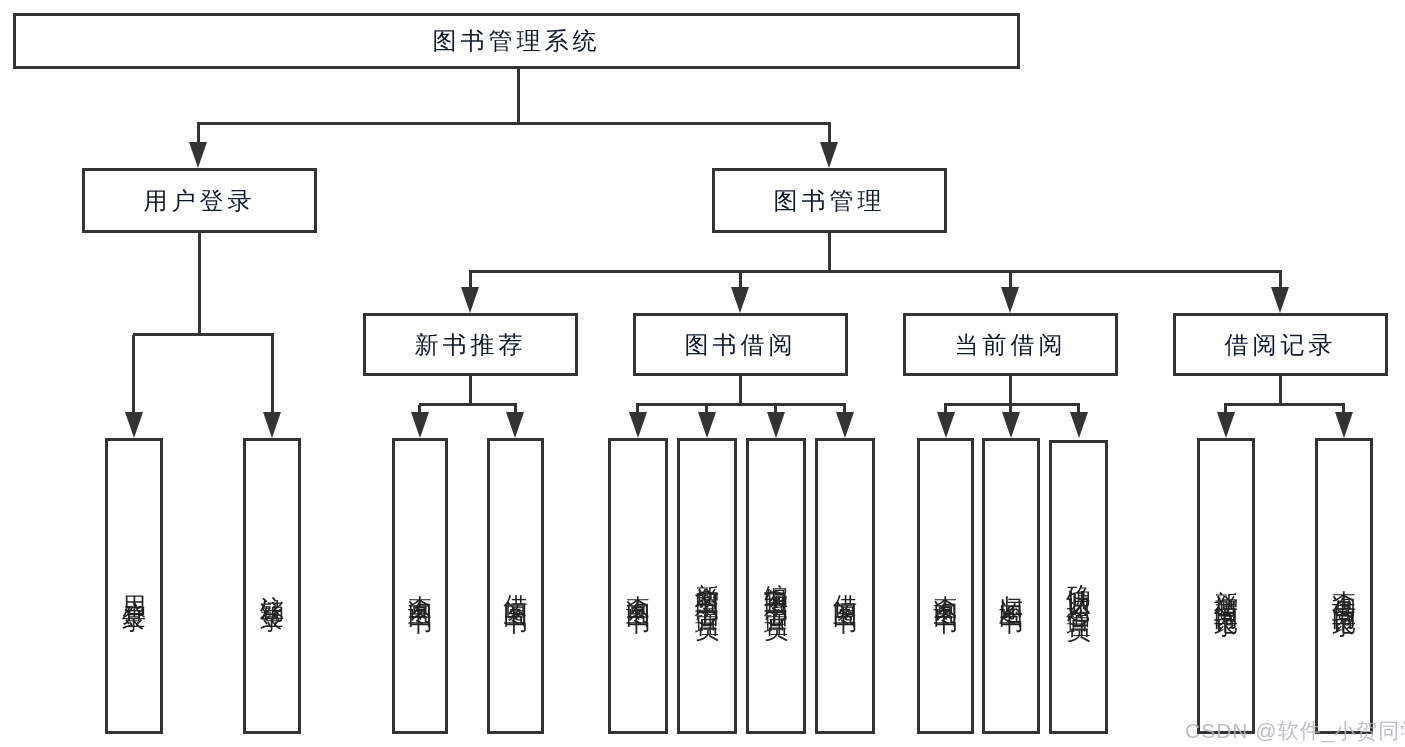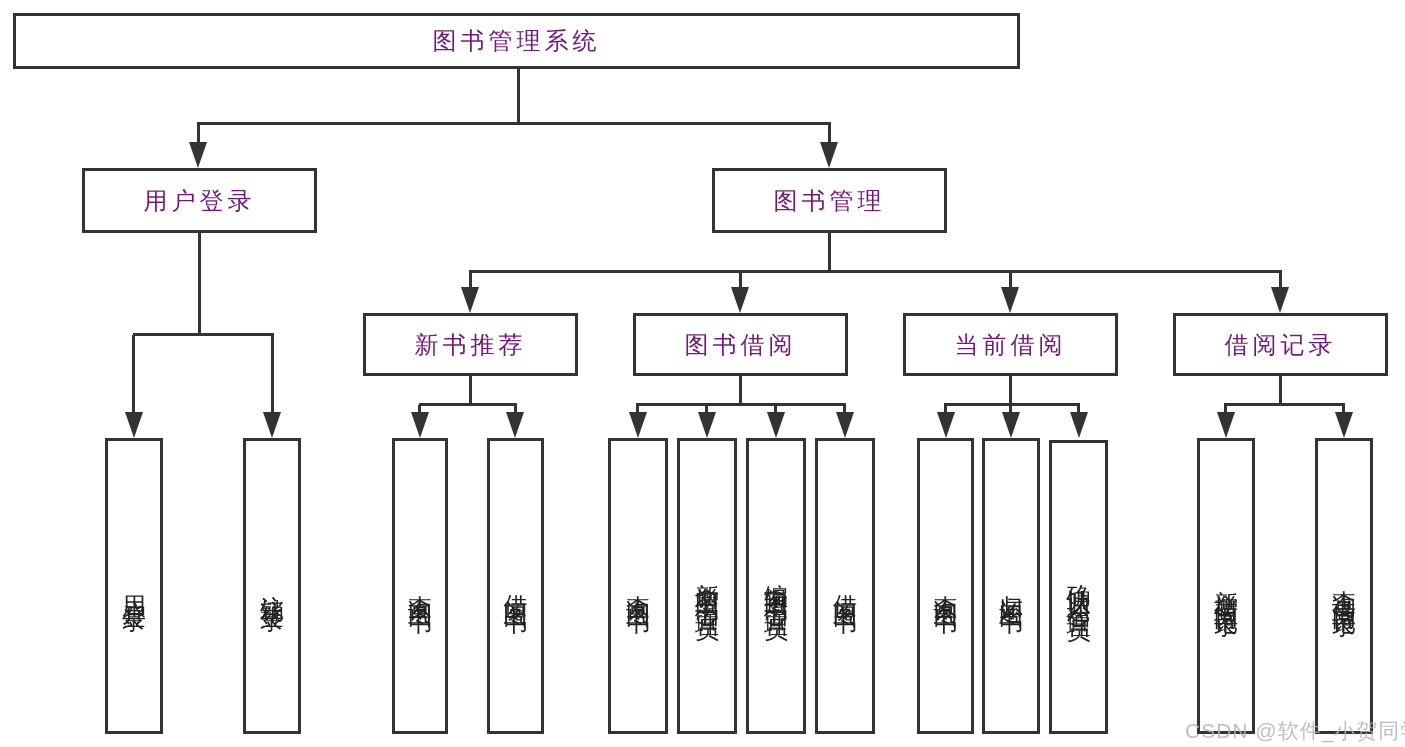--- a/index.html
+++ b/index.html
@@ -20,21 +20,21 @@
     background: #ffffff;
     display: flex;
     align-items: center;
     justify-content: center;
     color: #222222;
   }
   .hlabel {
     font-size: 24px;
     letter-spacing: 4px;
     white-space: nowrap;
-    color: #701a75;
+    color: #0f172a;
   }
   .vnode { top: 438px; height: 296px; }
   .vlabel {
     writing-mode: vertical-rl;
     text-orientation: mixed;
     font-size: 24px;
     letter-spacing: 5px;
     line-height: 1;
     color: #222222;
     white-space: nowrap;

